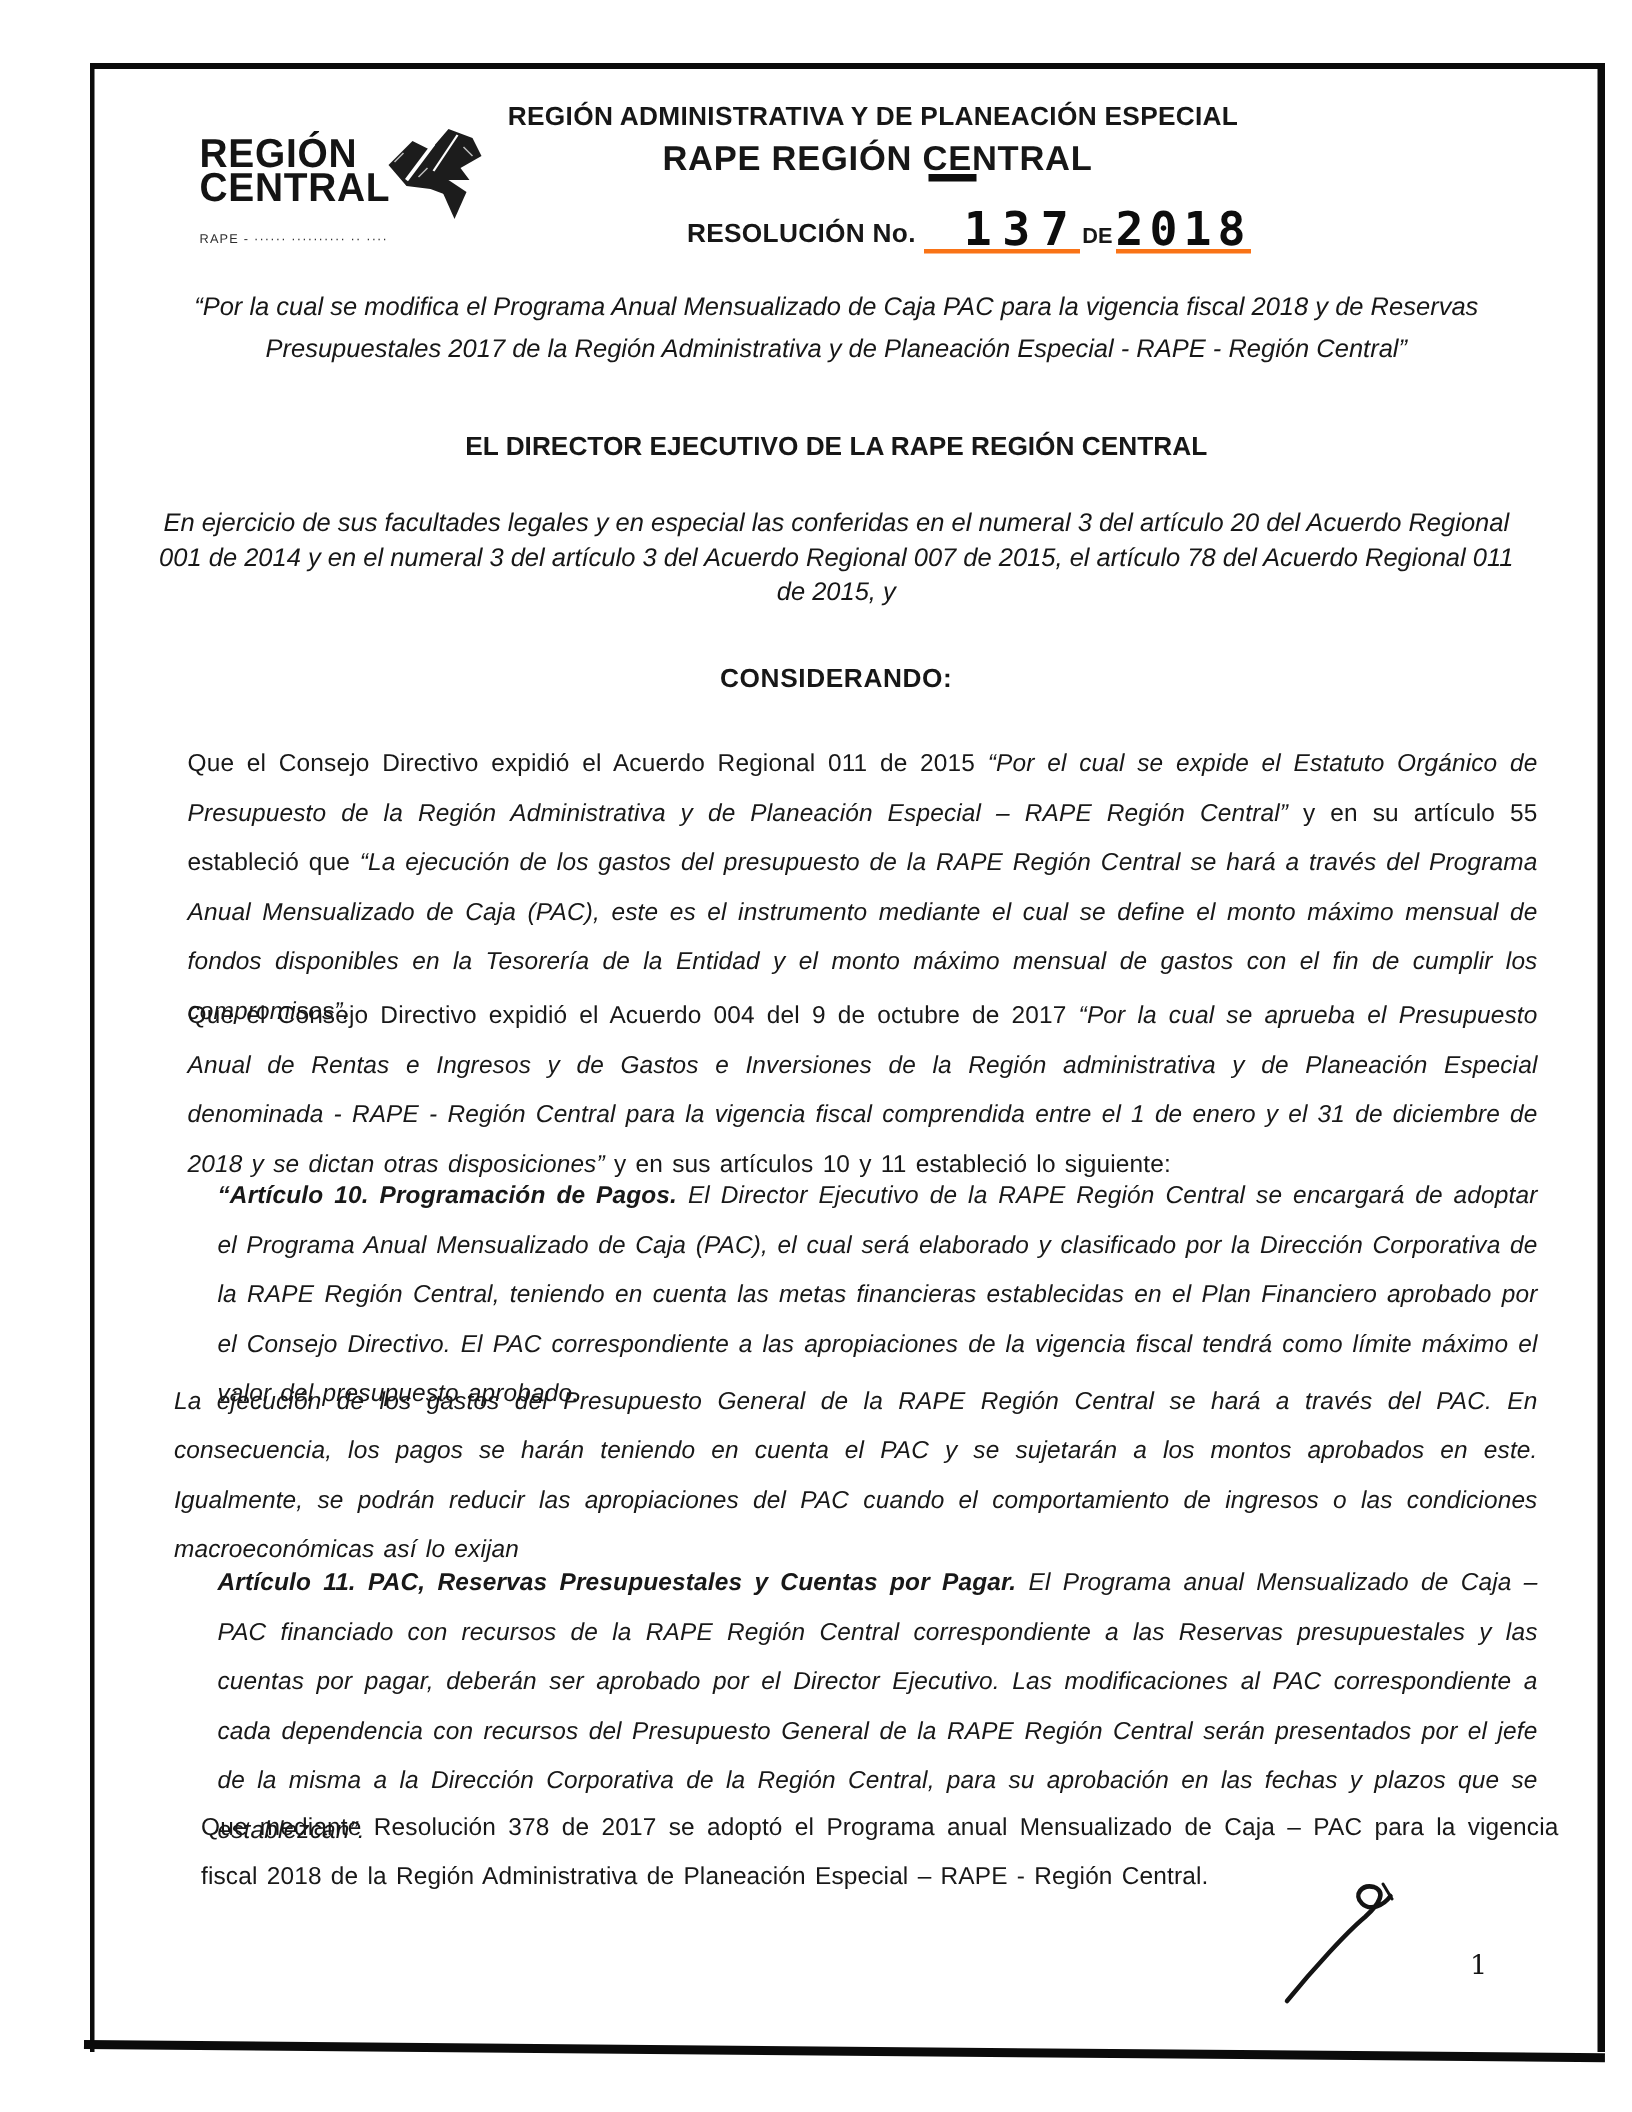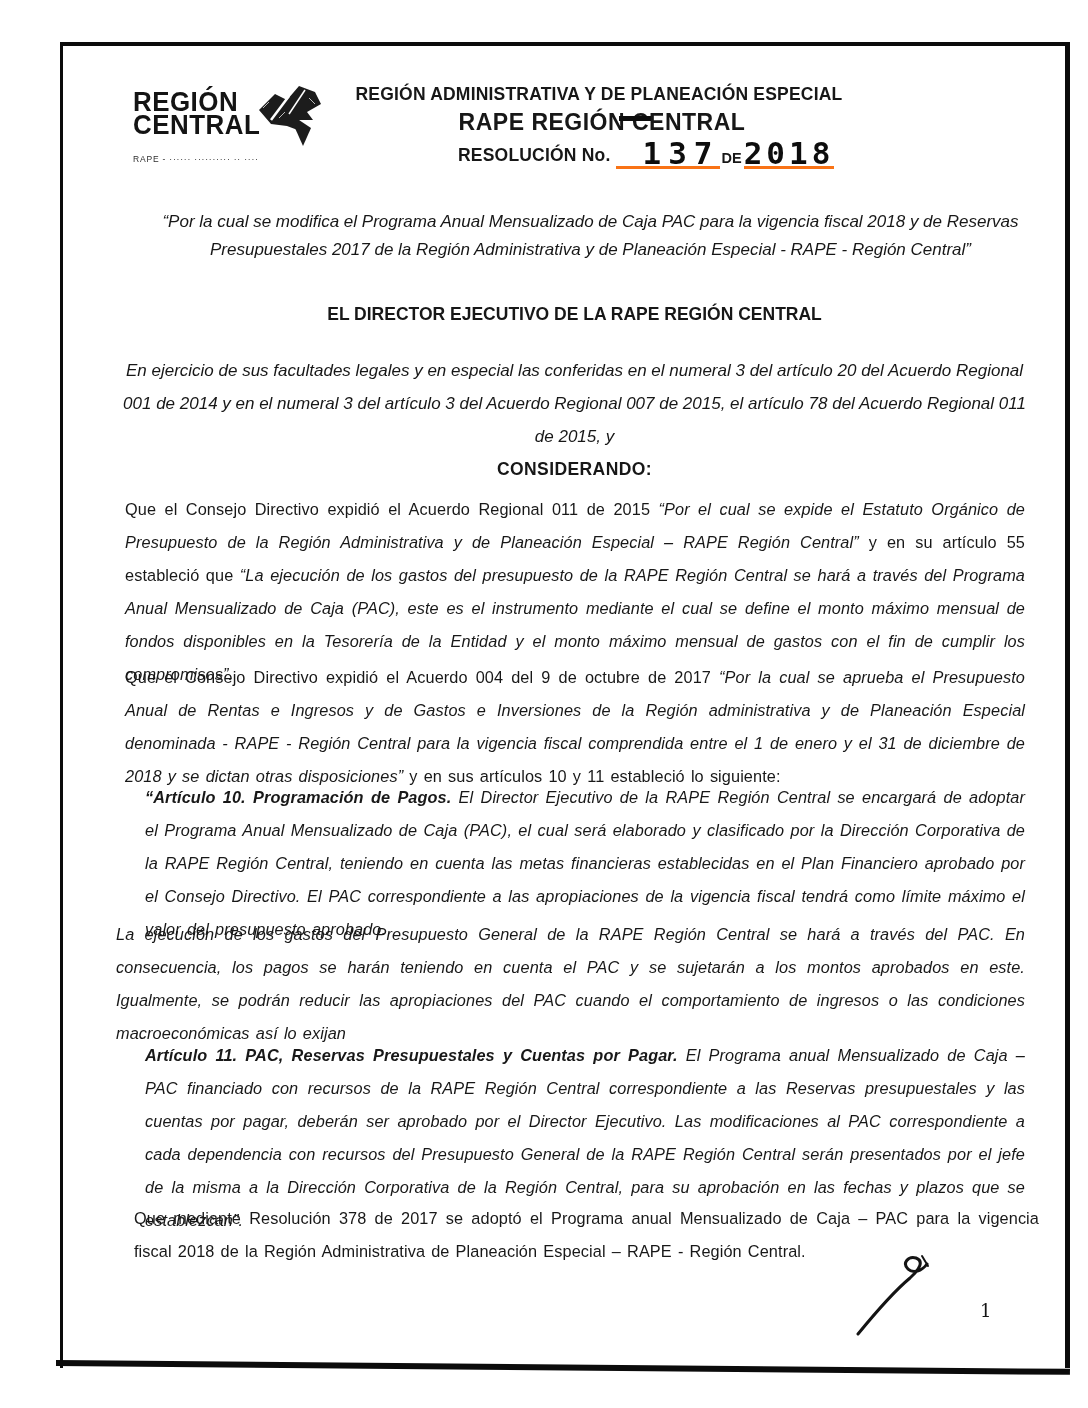--- a/index.html
+++ b/index.html
@@ -18,26 +18,26 @@
   }
   
   #logo { position:absolute; left:133px; top:91px; width:240px; }
   .logo-l1,.logo-l2 {
     font-size:27px; font-weight:800; line-height:23px; letter-spacing:0.5px;
     color:#141414; transform:scaleX(0.96); transform-origin:left;
   }
   .logo-tagline { margin-top:17px; font-size:8.5px; color:#2e2e2e; letter-spacing:0.8px; filter:blur(0.4px); white-space:nowrap; }
   #logo-map { position:absolute; left:116px; top:-7px; }
   
-  .hline { position:absolute; margin:17px; text-align:center; }
+  .hline { position:absolute; margin:0; text-align:center; }
   #org-line   { left:117px; top:67px;  width:930px; font-size:17.5px; font-weight:bold; letter-spacing:0.2px; }
   #org-name   { left:120px; top:92px;  width:930px; font-size:23px;  font-weight:bold; letter-spacing:0.5px; }
-  #subject-quote  { left:111px; top:191px; width:925px; font-style:italic; font-size:17px; line-height:28px; font-weight:500; }
+  #subject-quote  { left:95px; top:191px; width:925px; font-style:italic; font-size:17px; line-height:28px; font-weight:500; }
   #authority-line { left:95px; top:287px; width:925px; font-weight:bold; font-size:17.5px; }
-  #faculties      { left:95px; top:337px; width:925px; font-style:italic; font-size:17px; line-height:33px; font-weight:500; }
+  #faculties      { left:95px; top:337px; width:925px; font-style:italic; font-size:17px; line-height:23px; font-weight:500; }
   #considerando   { left:95px; top:442px; width:925px; font-weight:bold; font-size:17.5px; letter-spacing:0.4px; }
   
   #resolution-row { position:absolute; left:458px; top:136px; display:flex; align-items:flex-end; }
   .res-label { font-weight:bold; font-size:17.5px; padding-bottom:3px; letter-spacing:0.2px; }
   .res-slot  { border-bottom:3px solid #f97316; text-align:right; }
   .slot-num  { width:104px; margin-left:5px; }
   .slot-year { width:90px;  margin-left:2px; }
   .stamp {
     display:block; font-family:"DejaVu Sans Mono", monospace; font-weight:bold;
     font-size:31px; line-height:30px; letter-spacing:7px; color:#0d0d0d;

